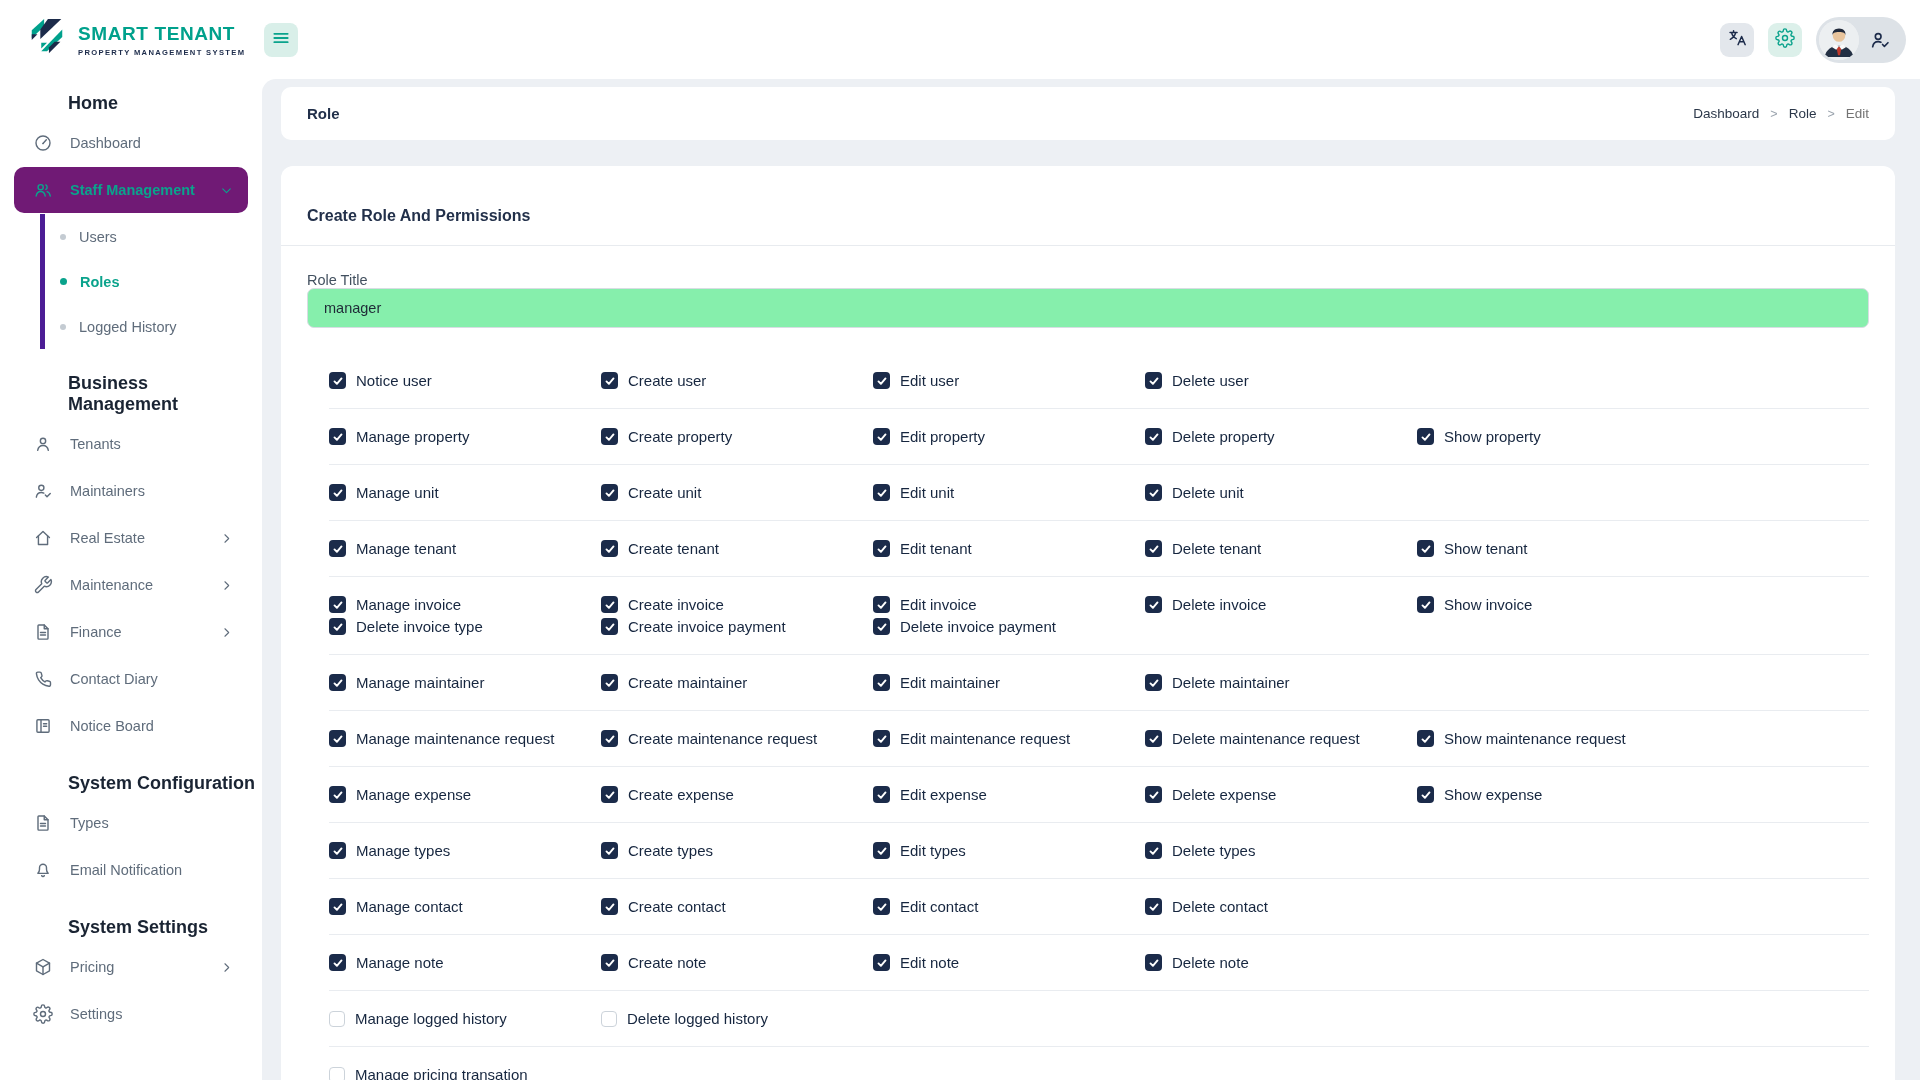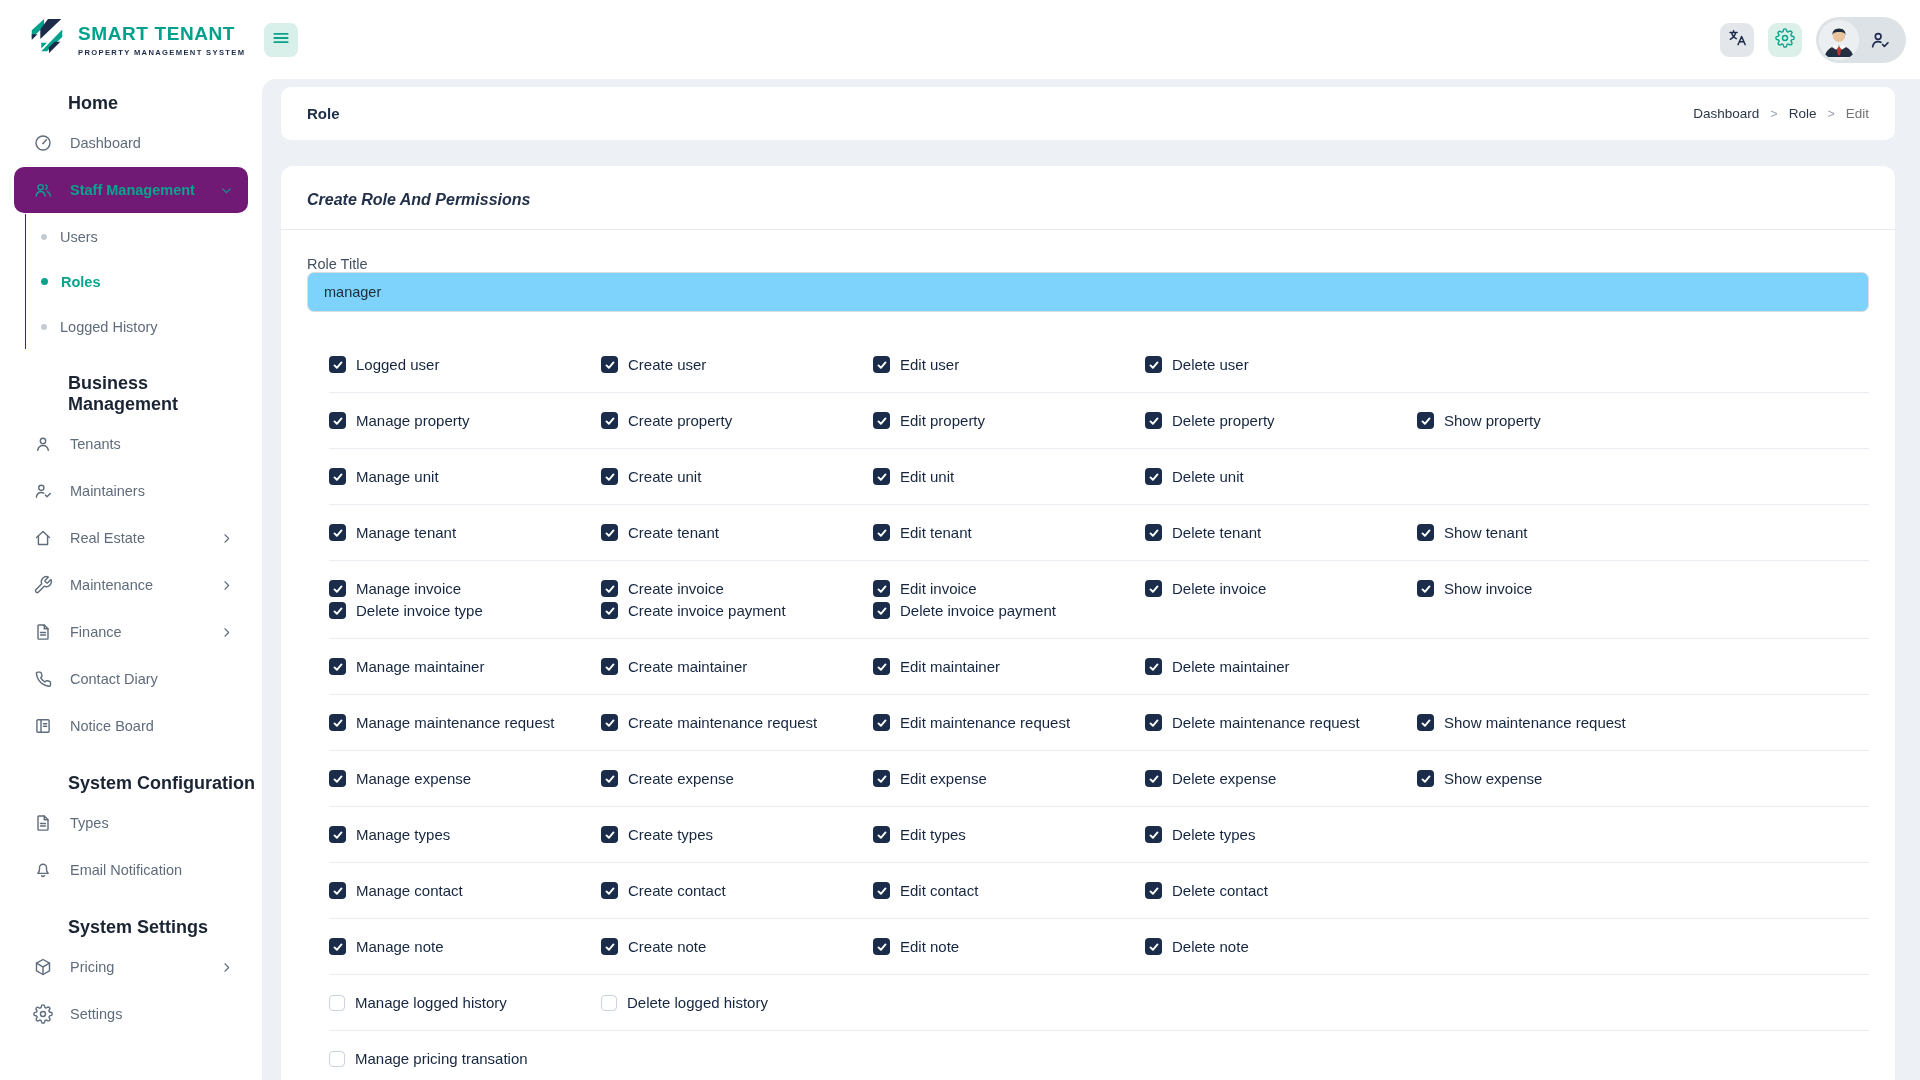--- a/index.html
+++ b/index.html
@@ -28,44 +28,44 @@
   
   .sidebar { position:fixed; top:79px; left:0; bottom:0; width:262px; background:#fff; overflow:hidden; z-index:5; }
   .side-section-label { font-size:18px; font-weight:700; color:#1a2433; margin:24px 0 6px 20px;padding-left:48px; }
   .side-section-label:first-child { margin-top:14px; }
   .side-item { height:46px; display:flex; align-items:center; gap:17px; margin:1px 14px;
                padding:0 14px 0 19px; border-radius:10px; color:#5f6c7b; font-size:14.5px; cursor:pointer; }
   .side-item .s-icon { width:20px; height:20px; display:flex; color:#5f6c7b; flex:none; }
   .side-item.active { background:#701a75; color:#0aa38c; font-weight:700; }
   .side-item.active .s-icon { color:#0aa38c; }
   .side-item .chev { margin-left:auto; display:flex; }
-  .side-sub { margin-left:25px; border-left:1px solid #4c1d95; }
+  .side-sub { margin-left:40px; border-left:5px solid #4c1d95; }
   .side-sub-item { height:45px; display:flex; align-items:center; gap:13px; padding-left:15px;
                    font-size:14.5px; color:#5f6c7b; cursor:pointer; }
   .dot { width:6px; height:6px; border-radius:50%; background:#c4cbd2; flex:none; }
   .side-sub-item.active { color:#0aa38c; font-weight:700; }
   .side-sub-item.active .dot { background:#0aa38c; width:7px; height:7px; }
 
   
   .main { position:fixed; top:79px; left:262px; right:0; bottom:0; background:#edf0f4;
           border-top-left-radius:14px; overflow:hidden; }
   .page-header { margin:8px 25px 0 19px; height:53px; background:#fff; border-radius:10px;
                  display:flex; align-items:center; justify-content:space-between; padding:0 26px; }
   .page-title { font-size:15px; font-weight:700; color:#22304a; }
   .breadcrumb { display:flex; align-items:center; gap:11px; font-size:13.5px; color:#2b3749; }
   .breadcrumb .sep { color:#9aa3ad; font-size:12.5px; }
   .breadcrumb .crumb.last { color:#737373; }
 
   .card { margin:26px 25px 0 19px; background:#fff; border-radius:12px; height:1200px; }
-  .card-head { padding:25px 26px 20px;font-style:italic; }
+  .card-head { padding:41px 26px 20px; }
   .card-title { font-size:16px; font-weight:700; color:#22304a; }
   .card-divider { height:1px; background:#e8ebef; }
   .form-area { padding:26px 26px 0; }
   .field-label { font-size:14.5px; color:#42505f; }
-  .text-input { width:100%; height:40px; border:1px solid #d8dde3; border-radius:7px; background:#7dd3fc;
+  .text-input { width:100%; height:40px; border:1px solid #d8dde3; border-radius:7px; background:#86efac;
                 padding:0 16px; font-size:14.5px; color:#1f2a37; outline:none;
                 font-family:"Liberation Sans", sans-serif; }
 
   .perm-rows { margin-top:25px; padding-left:22px; }
   .perm-row { display:grid; grid-template-columns:repeat(5,272px); padding:19px 0; row-gap:5px;
               border-bottom:1px solid #e9ecf0; align-items:center; }
   .perm-item { display:flex; align-items:center; gap:10px; cursor:pointer; }
   .cb { width:17px; height:17px; border-radius:4px; flex:none; display:flex;
         align-items:center; justify-content:center; }
   .cb.checked { background:#1b2b4a; }
@@ -333,21 +333,21 @@
       <div class="field-label">Role Title</div>
       <input class="text-input" type="text" value="manager" style="">
       <div class="perm-rows">
           <div class="perm-row">
             <div class="perm-item">
               <span class="cb checked">
                 <svg width="12" height="12" viewBox="0 0 12 12" fill="none" stroke="#fff" stroke-width="1.9" stroke-linecap="round" stroke-linejoin="round">
                   <path d="M2.5 6.4l2.4 2.4 4.6-5.4"></path>
                 </svg>
               </span>
-              <span class="perm-label">Logged user</span>
+              <span class="perm-label">Notice user</span>
             </div>
             <div class="perm-item">
               <span class="cb checked">
                 <svg width="12" height="12" viewBox="0 0 12 12" fill="none" stroke="#fff" stroke-width="1.9" stroke-linecap="round" stroke-linejoin="round">
                   <path d="M2.5 6.4l2.4 2.4 4.6-5.4"></path>
                 </svg>
               </span>
               <span class="perm-label">Create user</span>
             </div>
             <div class="perm-item">

